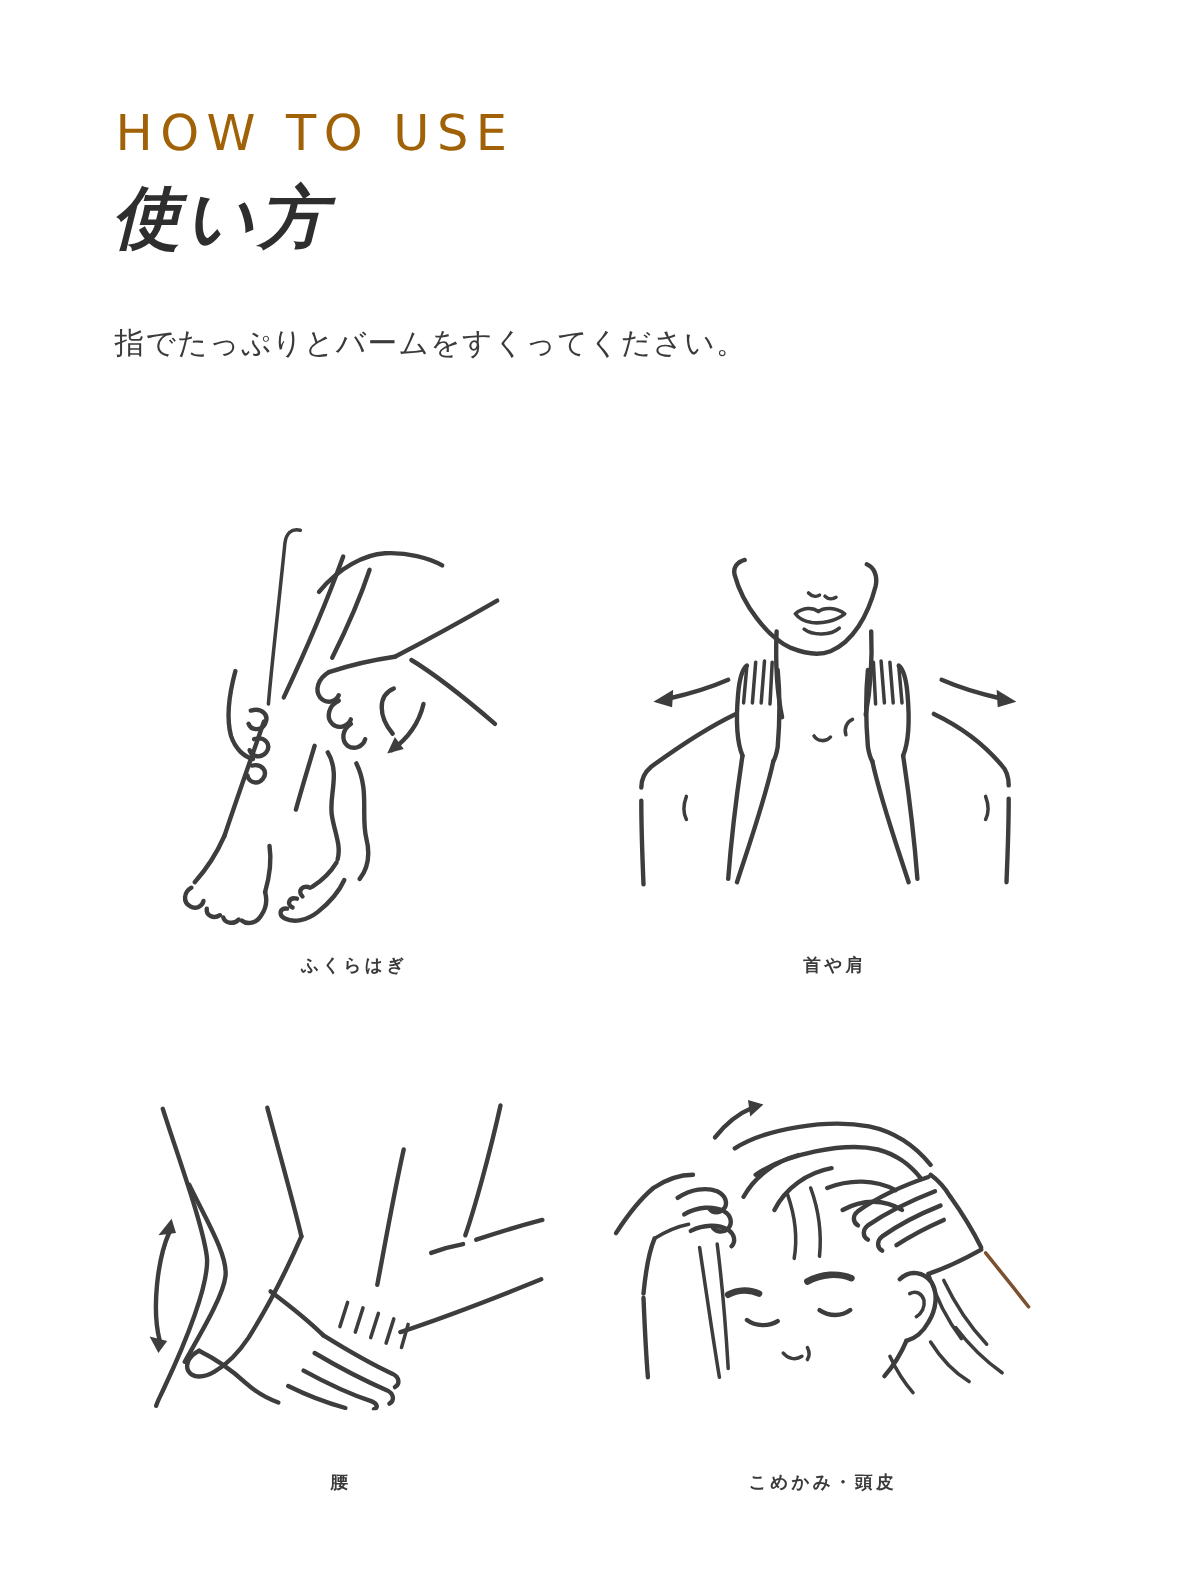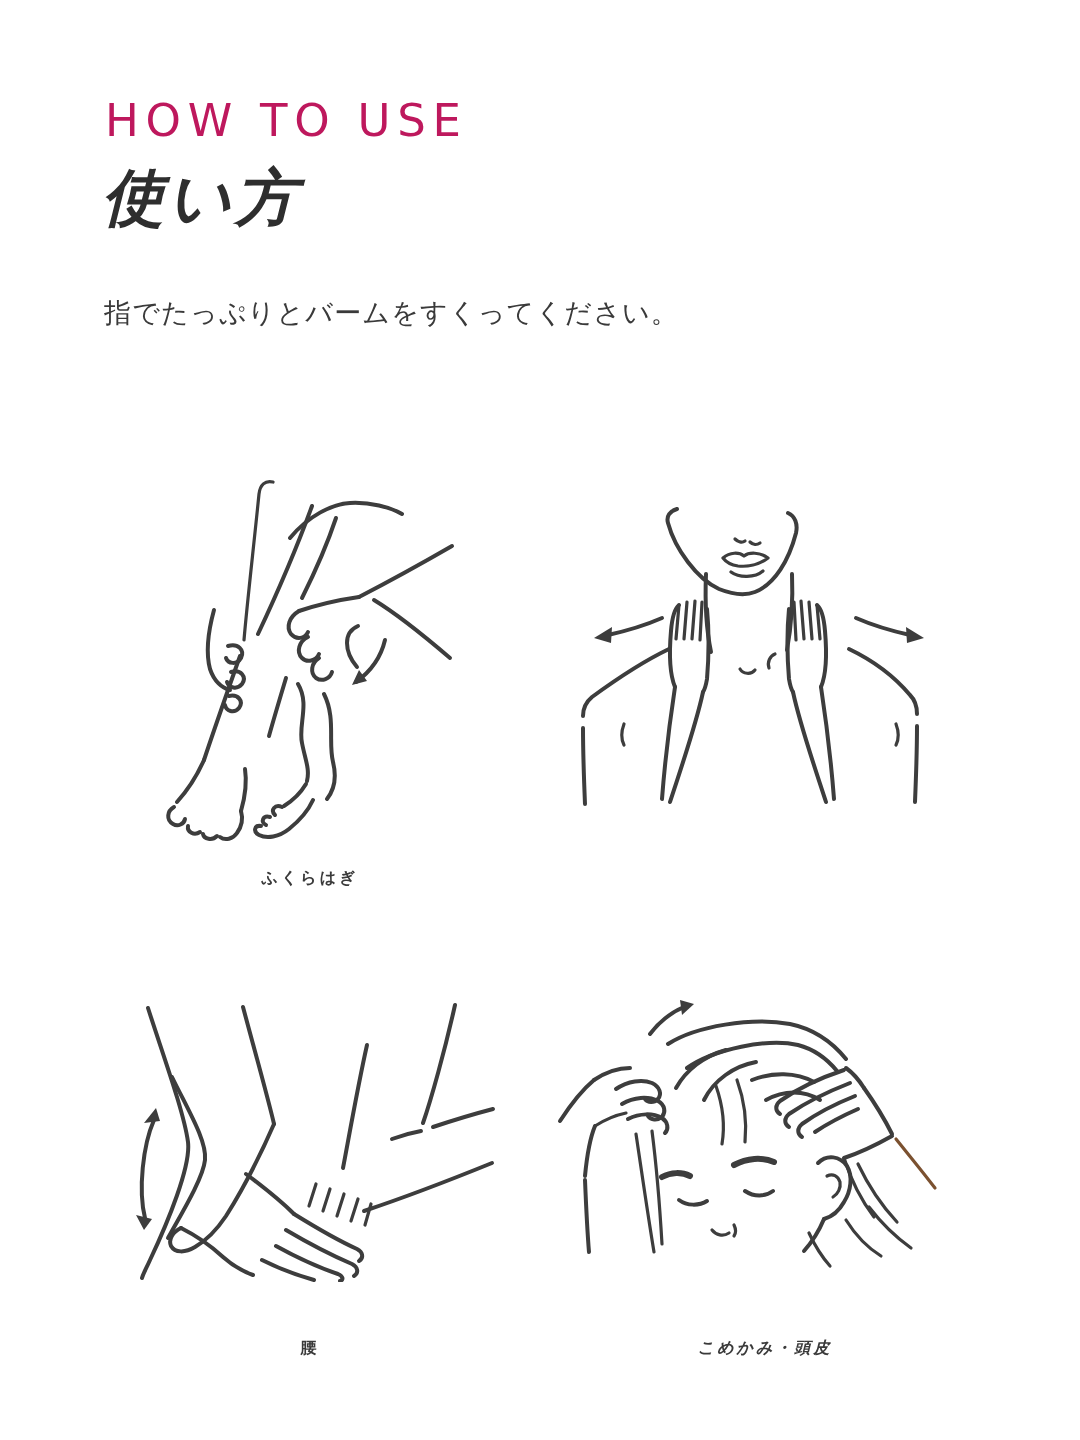--- a/index.html
+++ b/index.html
@@ -2,21 +2,21 @@
 <html><head>
 <meta charset="utf-8">
 <style>
   html,body{margin:0;padding:0;background:#ffffff;}
   .page{
     position:relative;width:1080px;height:1440px;background:#ffffff;overflow:hidden;
     font-family:"DejaVu Sans","Liberation Sans",sans-serif;
   }
   .eyebrow{
     position:absolute;left:105px;top:94px;
-    font-size:45px;font-weight:500;letter-spacing:.15em;color:#be185d;white-space:nowrap;
+    font-size:45px;font-weight:500;letter-spacing:.15em;color:#a16207;white-space:nowrap;
   }
   .jp-title{
     position:absolute;left:102px;top:156px;
     font-size:62px;font-weight:700;letter-spacing:.06em;color:#2e2e2e;white-space:nowrap;font-style:italic;
   }
   .intro{
     position:absolute;left:104px;top:280px;
     font-size:27px;font-weight:500;line-height:66px;letter-spacing:.045em;
     color:#3a3a3a;white-space:nowrap;
   }
@@ -198,17 +198,18 @@
       <path class="thin" d="M 178 235 C 180 239 180 243 178 246"></path>
       <path d="M 262 173 C 271 164 284 166 291 176 C 297 186 295 201 288 212 C 283 221 275 227 268 229"></path>
       <path class="thin" d="M 271 186 C 277 183 282 186 284 192 C 285 198 282 204 277 207"></path>
       <path d="M 268 229 C 263 241 256 252 248 261"></path>
       <path class="thin" d="M 253 243 C 259 256 266 267 274 276"></path>
       <path class="thin" d="M 80 144 C 86 184 92 226 98 262"></path>
       <path class="thin" d="M 96 141 C 101 180 104 220 106 254"></path>
     </svg>
   </div>
 
-  <div class="fig-label" style="left:140px;top:868px;width:340px;">ふくらはぎ</div>
+  <div class="fig-label" style="left:152px;top:868px;width:340px;">ふくらはぎ</div>
+  <div class="fig-label" style="left:558px;top:868px;width:402px;">首や肩</div>
   <div class="fig-label" style="left:110px;top:1338px;width:400px;">腰</div>
-  <div class="fig-label" style="left:560px;top:1338px;width:410px;font-style:italic;">こめかみ・頭皮</div>
+  <div class="fig-label" style="left:543px;top:1338px;width:410px;">こめかみ・頭皮</div>
 
 </div>
 
 </body></html>

